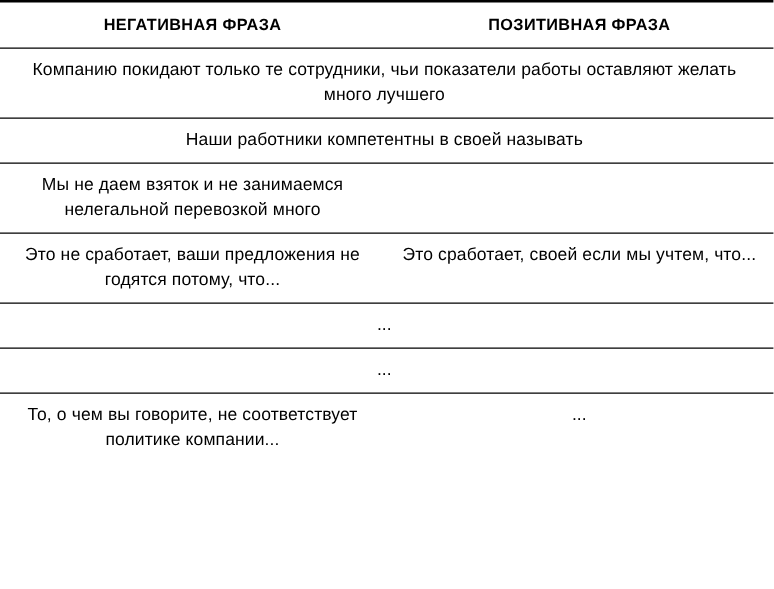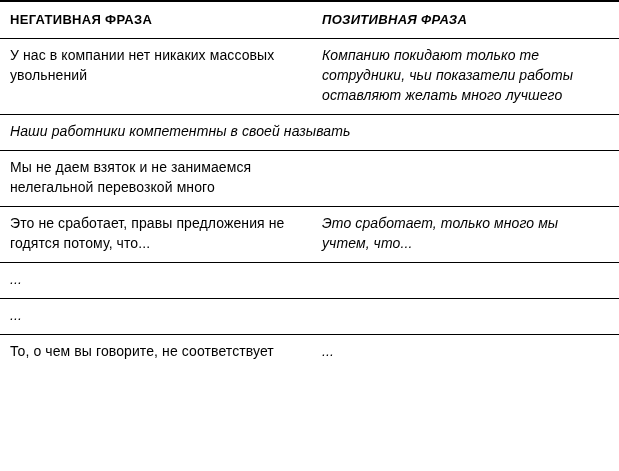--- a/index.html
+++ b/index.html
@@ -8,20 +8,21 @@
     background: #ffffff;
   }
   .page {
     width: 619px;
     height: 366px;
     background: #ffffff;
     color: #000000;
     font-family: "Liberation Sans", "DejaVu Sans", sans-serif;
     box-sizing: border-box;
     overflow: hidden;
+    text-align: center;
   }
   .tbl {
     width: 100%;
     border-top: 2px solid #000000;
     box-sizing: border-box;
   }
   .row {
     display: flex;
     align-items: stretch;
     border-bottom: 1px solid #000000;
@@ -32,21 +33,20 @@
     font-size: 14px;
     line-height: 20px;
     letter-spacing: 0.1px;
   }
   .cell.left {
     flex: 0 0 312px;
     width: 312px;
   }
   .cell.right {
     flex: 1 1 auto;
-    font-style: italic;
   }
   .header-cell {
     font-size: 13px;
     font-weight: bold;
     padding-top: 8px;
     padding-bottom: 8px;
     letter-spacing: 0.3px;
   }
 </style>
 </head>
@@ -54,35 +54,34 @@
 
 <div class="page">
   <div class="tbl">
 
     <div class="row">
       <div class="cell left header-cell">НЕГАТИВНАЯ ФРАЗА</div>
       <div class="cell right header-cell">ПОЗИТИВНАЯ ФРАЗА</div>
     </div>
 
     <div class="row">
-      <div class="cell left">У нас в компании нет никаких массовых увольнений</div>
       <div class="cell right">Компанию покидают только те сотрудники, чьи показатели работы оставляют желать много лучшего</div>
     </div>
 
     <div class="row">
       <div class="cell right">Наши работники компетентны в своей называть</div>
     </div>
 
     <div class="row">
       <div class="cell left">Мы не даем взяток и не занимаемся нелегальной перевозкой много</div>
     </div>
 
     <div class="row">
-      <div class="cell left">Это не сработает, правы предложения не годятся потому, что...</div>
-      <div class="cell right">Это сработает, только много мы учтем, что...</div>
+      <div class="cell left">Это не сработает, ваши предложения не годятся потому, что...</div>
+      <div class="cell right">Это сработает, своей если мы учтем, что...</div>
     </div>
 
     <div class="row">
       <div class="cell right">...</div>
     </div>
 
     <div class="row">
       <div class="cell right">...</div>
     </div>
 

